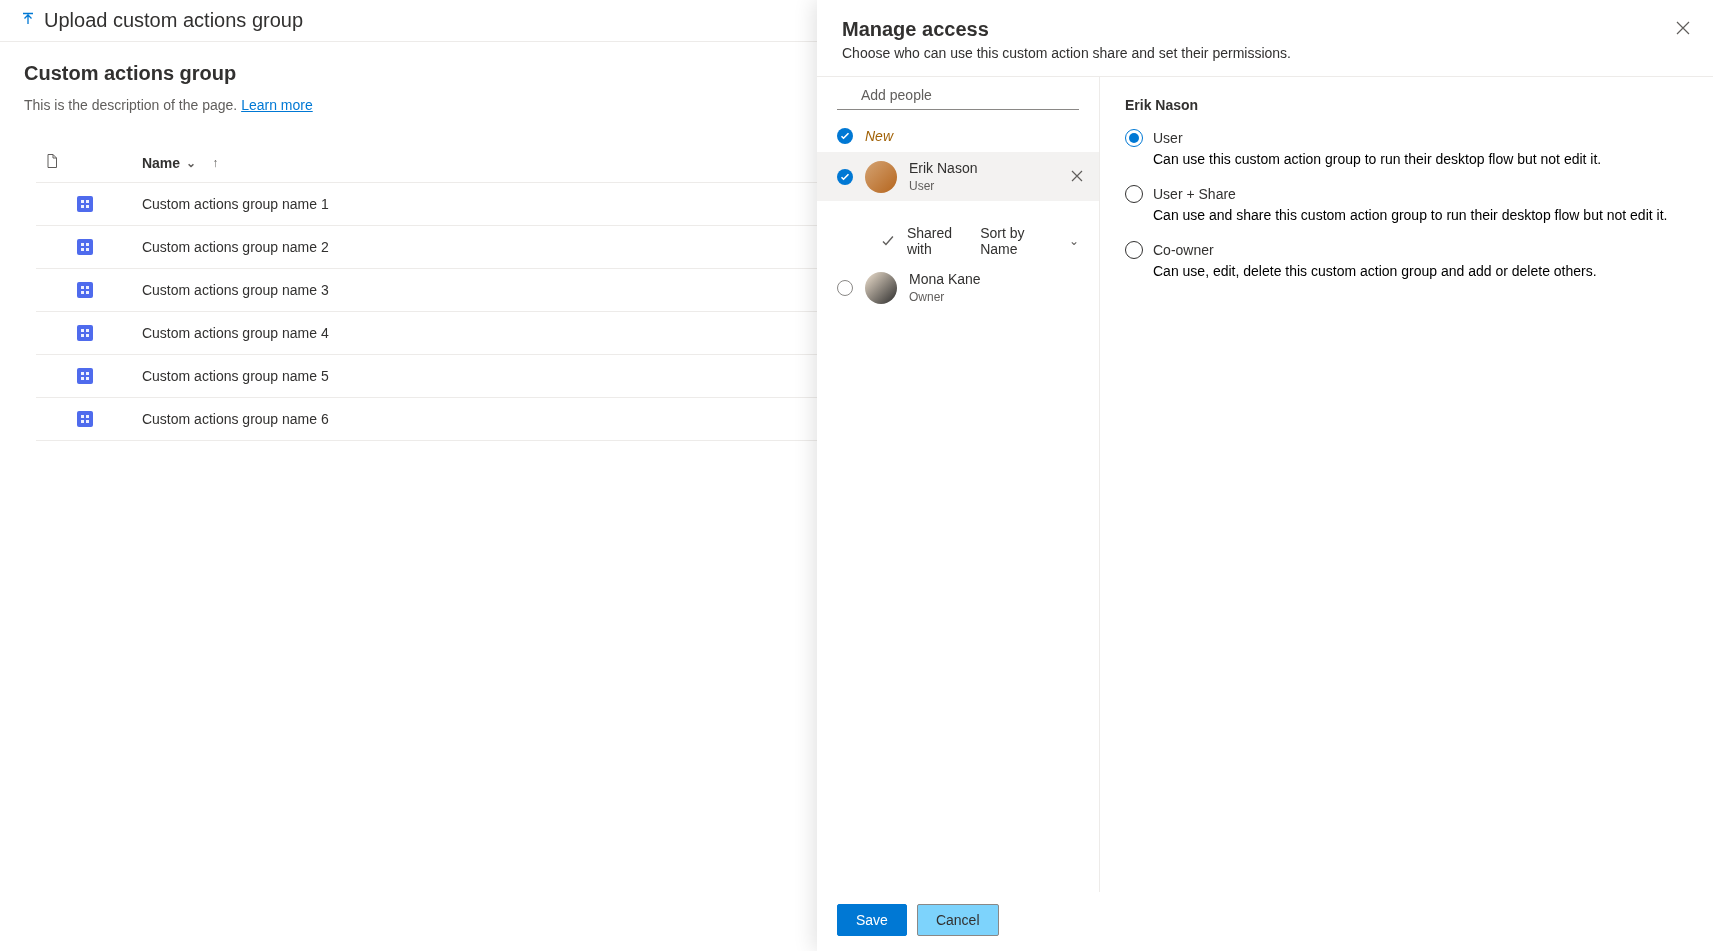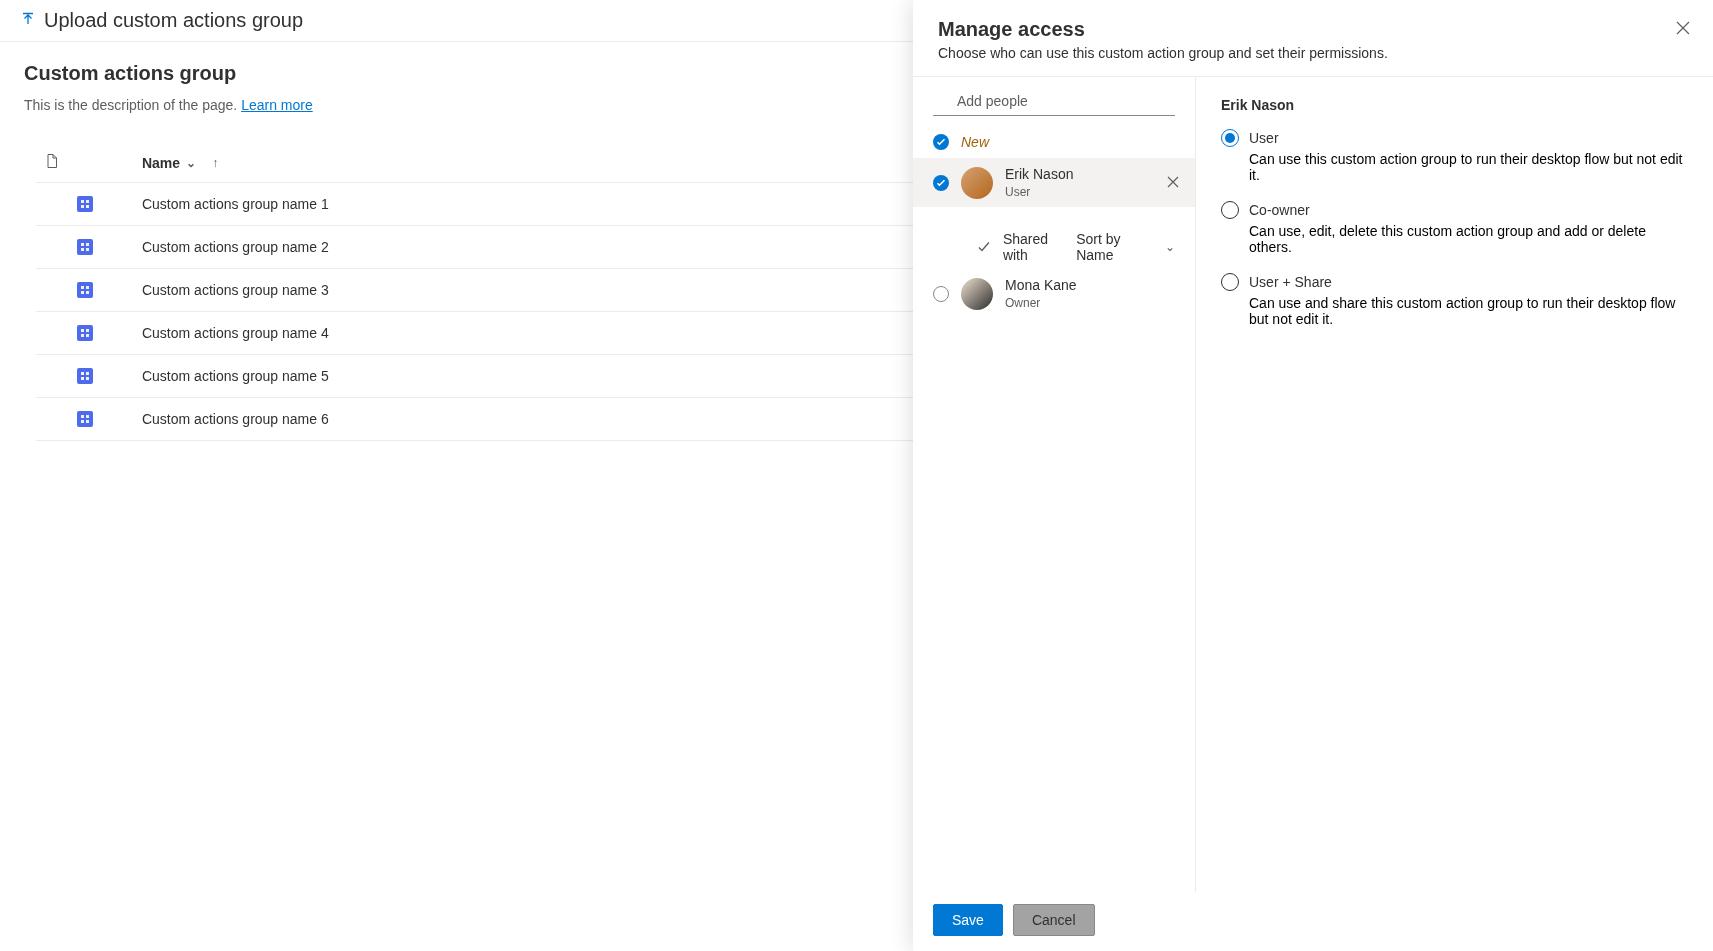--- a/index.html
+++ b/index.html
@@ -81,21 +81,21 @@
     border-radius:2px;
     display:inline-flex;
     align-items:center;
     justify-content:center;
   }
 
   
   .panel {
     position: absolute;
     top: 0; right: 0;
-    width: 800px;
+    width: 896px;
     height: 100%;
     background: #fff;
     box-shadow: -3px 0 20px rgba(0,0,0,0.12);
     display: flex;
     flex-direction: column;
   }
   .panel-header {
     padding: 18px 25px 15px;
     border-bottom: 1px solid #edebe9;
     position: relative;
@@ -117,21 +117,21 @@
     width: 283px;
     border-right: 1px solid #edebe9;
     display:flex; flex-direction:column;
   }
   .panel-right {
     flex:1;
     padding: 20px 25px;
   }
 
   .add-people {
-    margin: 10px 20px 10px;
+    margin: 4px 20px 10px;
     border: none;
     border-bottom: 1px solid #8a8886;
     font-size:14px;
     padding: 6px 0 6px 24px;
     outline:none;
     color:#8b5cf6;
   }
   .add-people::placeholder { color:#605e5c; }
 
   .section-row {
@@ -200,21 +200,21 @@
     display:flex;
     gap:10px;
   }
   .btn {
     height:32px; padding:0 18px; font-size:14px;
     border-radius:2px; cursor:pointer;
     border:1px solid transparent;
     text-align:right;
   }
   .btn-primary { background:#0078d4; color:#fff; border-color:#0078d4;}
-  .btn-default { background:#a3a3a3; color:#323130; border-color:#8a8886;}
+  .btn-default { background:#7dd3fc; color:#323130; border-color:#8a8886;}
 
   .a1 { background: linear-gradient(135deg,#d4a373,#b5651d); }
   .a2 { background: linear-gradient(135deg,#f0e2d0,#2b2b2b); }
 
 </style>
 </head>
 <body>
 
 <div class="command-bar">
   <div class="command-item">
@@ -343,21 +343,21 @@
           <td class="col-mod">Apr 14, 03:32 PM</td>
           <td class="col-size">28 MB</td>
         </tr>
       </tbody>
   </table>
 </div>
 
 <div class="panel">
   <div class="panel-header">
     <h2>Manage access</h2>
-    <div class="sub">Choose who can use this custom action group and set their permissions.</div>
+    <div class="sub">Choose who can use this custom action share and set their permissions.</div>
     <div class="panel-close">
       <svg width="14" height="14" viewBox="0 0 14 14">
           <path stroke="#605e5c" stroke-width="1.2" d="M1 1l12 12M13 1L1 13"></path>
         </svg>
     </div>
   </div>
 
   <div class="panel-body">
 
     <div class="panel-left">
@@ -421,30 +421,30 @@
               <span class="radio checked">
                 <span class="radio-dot"></span>
               </span>
               <span class="perm-label">User</span>
             </div>
             <div class="perm-desc">Can use this custom action group to run their desktop flow but not edit it.</div>
           </div>
           <div class="perm-opt">
             <div class="perm-radio-row">
               <span class="radio "></span>
-              <span class="perm-label">Co-owner</span>
+              <span class="perm-label">User + Share</span>
             </div>
-            <div class="perm-desc">Can use, edit, delete this custom action group and add or delete others.</div>
+            <div class="perm-desc">Can use and share this custom action group to run their desktop flow but not edit it.</div>
           </div>
           <div class="perm-opt">
             <div class="perm-radio-row">
               <span class="radio "></span>
-              <span class="perm-label">User + Share</span>
+              <span class="perm-label">Co-owner</span>
             </div>
-            <div class="perm-desc">Can use and share this custom action group to run their desktop flow but not edit it.</div>
+            <div class="perm-desc">Can use, edit, delete this custom action group and add or delete others.</div>
           </div>
         </div>
     </div>
   </div>
 
   <div class="panel-footer">
     <button class="btn btn-primary">Save</button>
     <button class="btn btn-default">Cancel</button>
   </div>
 </div>

